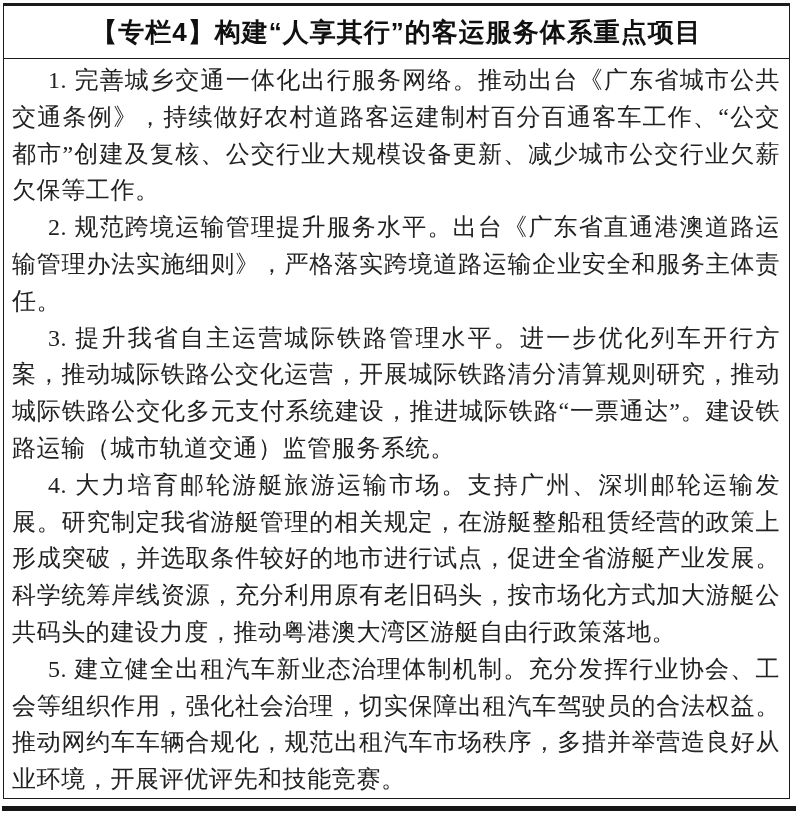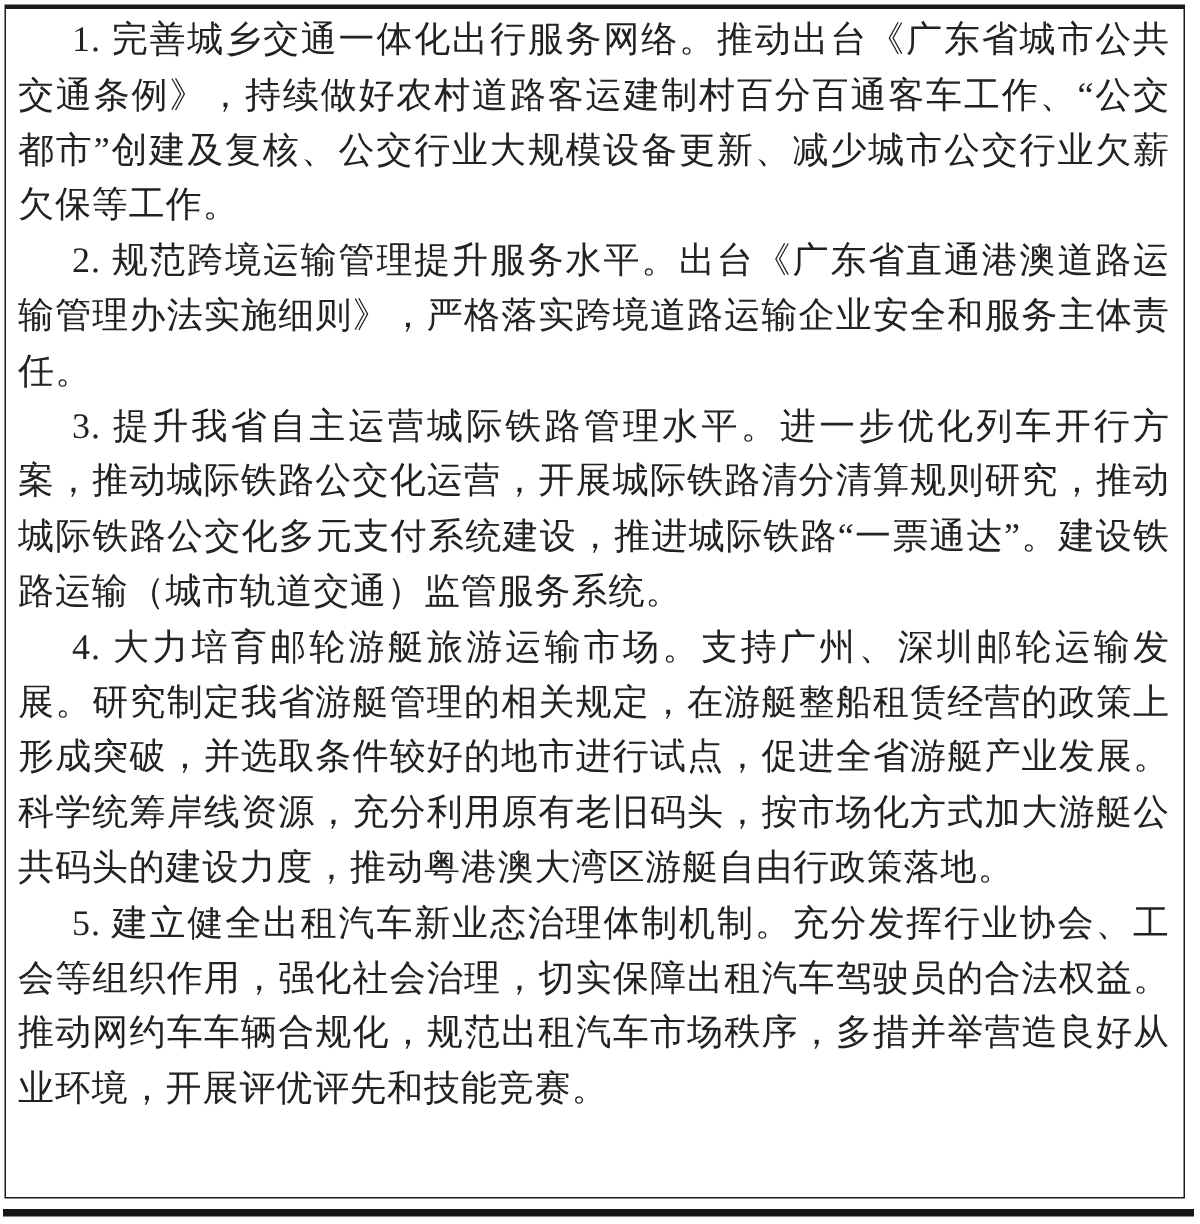--- a/index.html
+++ b/index.html
@@ -63,20 +63,21 @@
     width: 794px;
     height: 5px;
     background: #161616;
   }
 </style>
 </head>
 <body>
 
 <div class="page">
   <div class="frame">
+    <div class="title-bar">【专栏4】构建“人享其行”的客运服务体系重点项目</div>
     <div class="box-body">
       <p>1. 完善城乡交通一体化出行服务网络。推动出台《广东省城市公共交通条例》，持续做好农村道路客运建制村百分百通客车工作、“公交都市”创建及复核、公交行业大规模设备更新、减少城市公交行业欠薪欠保等工作。</p>
       <p>2. 规范跨境运输管理提升服务水平。出台《广东省直通港澳道路运输管理办法实施细则》，严格落实跨境道路运输企业安全和服务主体责任。</p>
       <p>3. 提升我省自主运营城际铁路管理水平。进一步优化列车开行方案，推动城际铁路公交化运营，开展城际铁路清分清算规则研究，推动城际铁路公交化多元支付系统建设，推进城际铁路“一票通达”。建设铁路运输（城市轨道交通）监管服务系统。</p>
       <p>4. 大力培育邮轮游艇旅游运输市场。支持广州、深圳邮轮运输发展。研究制定我省游艇管理的相关规定，在游艇整船租赁经营的政策上形成突破，并选取条件较好的地市进行试点，促进全省游艇产业发展。科学统筹岸线资源，充分利用原有老旧码头，按市场化方式加大游艇公共码头的建设力度，推动粤港澳大湾区游艇自由行政策落地。</p>
       <p>5. 建立健全出租汽车新业态治理体制机制。充分发挥行业协会、工会等组织作用，强化社会治理，切实保障出租汽车驾驶员的合法权益。推动网约车车辆合规化，规范出租汽车市场秩序，多措并举营造良好从业环境，开展评优评先和技能竞赛。</p>
     </div>
   </div>
   <div class="bottom-rule"></div>
 </div>

